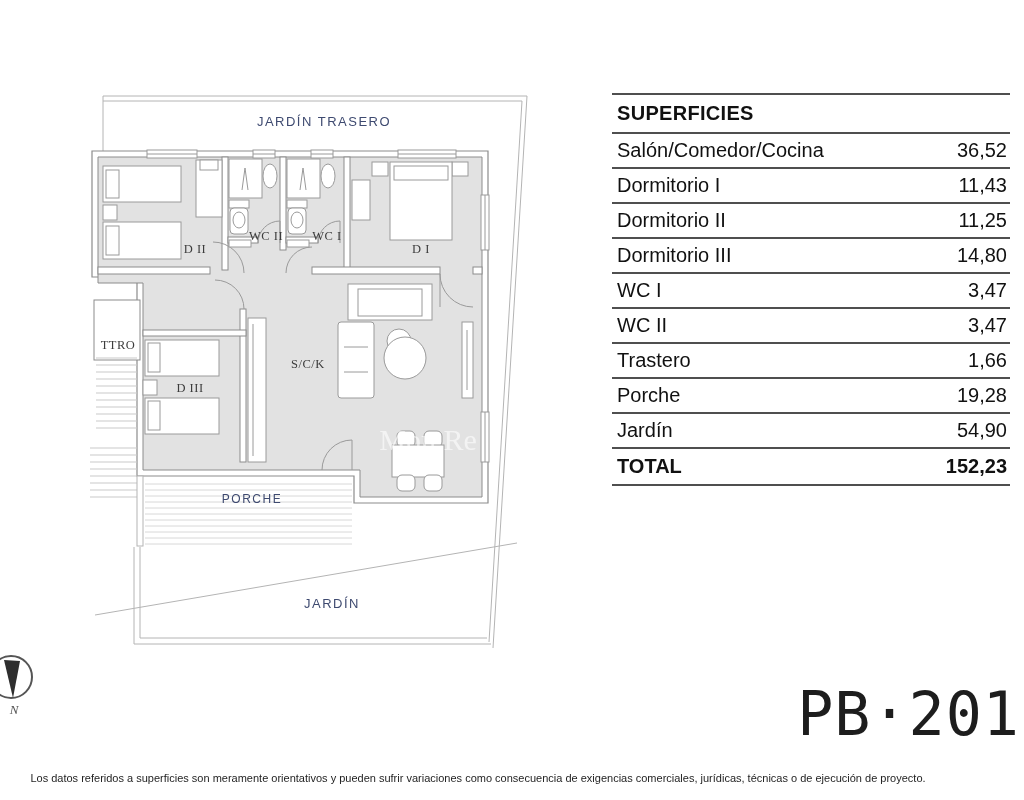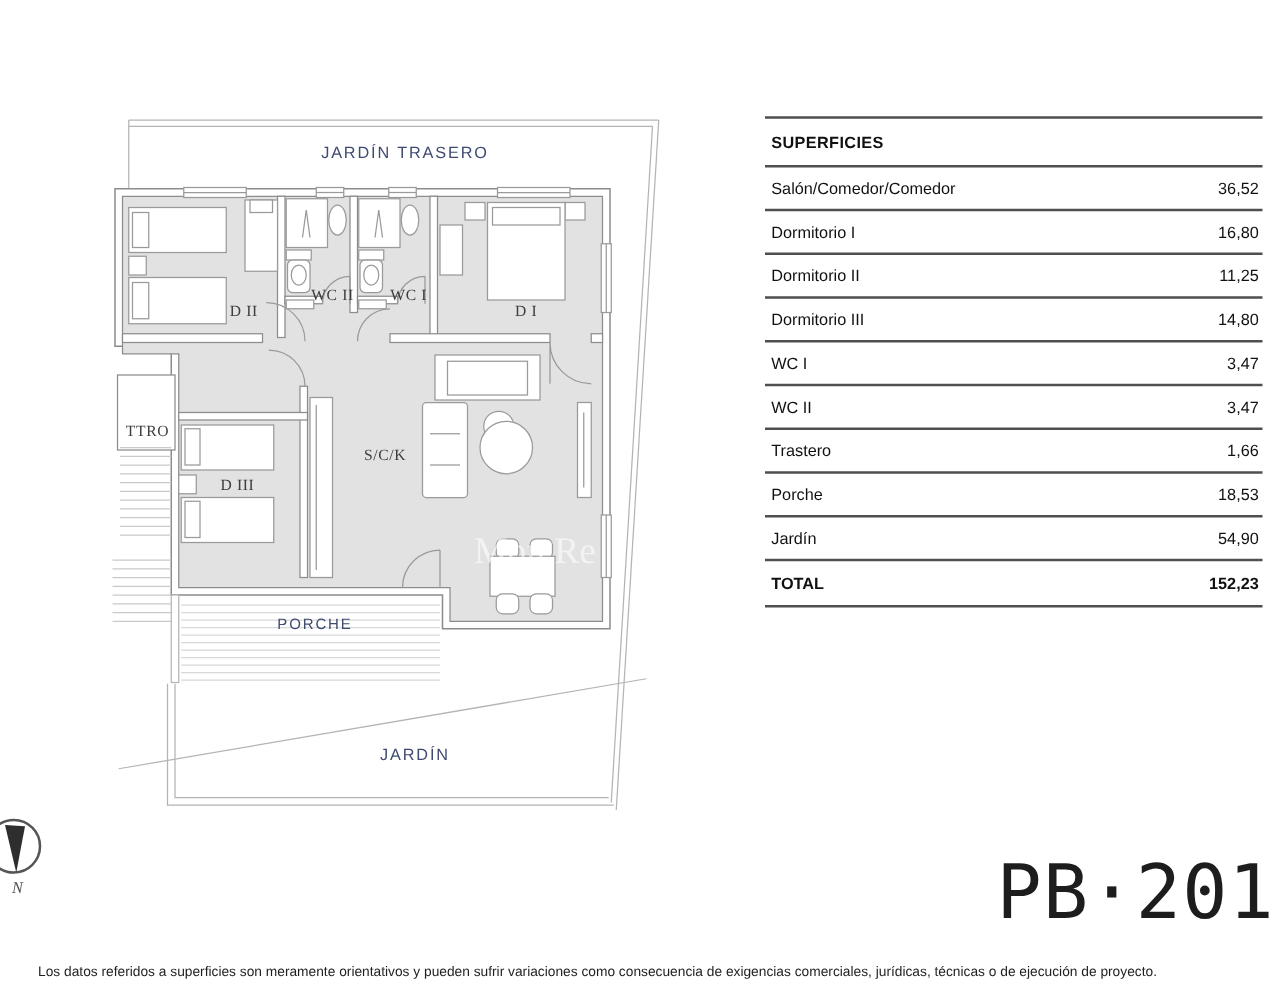--- a/index.html
+++ b/index.html
@@ -5,21 +5,21 @@
   html,body{margin:0;padding:0;}
   body{
     width:1024px;height:800px;position:relative;background:#ffffff;
     font-family:"Liberation Sans",sans-serif;overflow:hidden;color:#1a1a1a;
   }
   #plan-svg{position:absolute;left:0;top:0;}
 
   
   .surface-table{
     position:absolute;left:612px;top:93px;width:398px;
-    font-size:13px;color:#111;
+    font-size:20px;color:#111;
   }
   .t-header{
     height:37px;border-top:2px solid #4f4f4f;border-bottom:2px solid #4f4f4f;
     display:flex;align-items:center;padding-left:5px;font-weight:600;letter-spacing:.3px;
   }
   .t-row{
     height:33px;border-bottom:2px solid #4f4f4f;
     display:flex;justify-content:space-between;align-items:center;
     padding:0 3px 0 5px;
   }
@@ -200,26 +200,26 @@
   <g>
     <circle cx="11" cy="677" r="21" fill="none" stroke="#555" stroke-width="2"></circle>
     <polygon points="4,660 20,661 13,698" fill="#2e2e2e"></polygon>
     <text class="north-n" x="14" y="714" text-anchor="middle">N</text>
   </g>
 </svg>
 
 <div class="surface-table">
   <div class="t-header">SUPERFICIES</div>
   <div class="t-row">
-    <span class="lbl">Salón/Comedor/Comedor</span>
+    <span class="lbl">Salón/Comedor/Cocina</span>
     <span class="val">36,52</span>
   </div>
   <div class="t-row">
     <span class="lbl">Dormitorio I</span>
-    <span class="val">16,80</span>
+    <span class="val">11,43</span>
   </div>
   <div class="t-row">
     <span class="lbl">Dormitorio II</span>
     <span class="val">11,25</span>
   </div>
   <div class="t-row">
     <span class="lbl">Dormitorio III</span>
     <span class="val">14,80</span>
   </div>
   <div class="t-row">
@@ -229,21 +229,21 @@
   <div class="t-row">
     <span class="lbl">WC II</span>
     <span class="val">3,47</span>
   </div>
   <div class="t-row">
     <span class="lbl">Trastero</span>
     <span class="val">1,66</span>
   </div>
   <div class="t-row">
     <span class="lbl">Porche</span>
-    <span class="val">18,53</span>
+    <span class="val">19,28</span>
   </div>
   <div class="t-row">
     <span class="lbl">Jardín</span>
     <span class="val">54,90</span>
   </div>
   <div class="t-row total">
     <span class="lbl">TOTAL</span>
     <span class="val">152,23</span>
   </div>
 </div>

